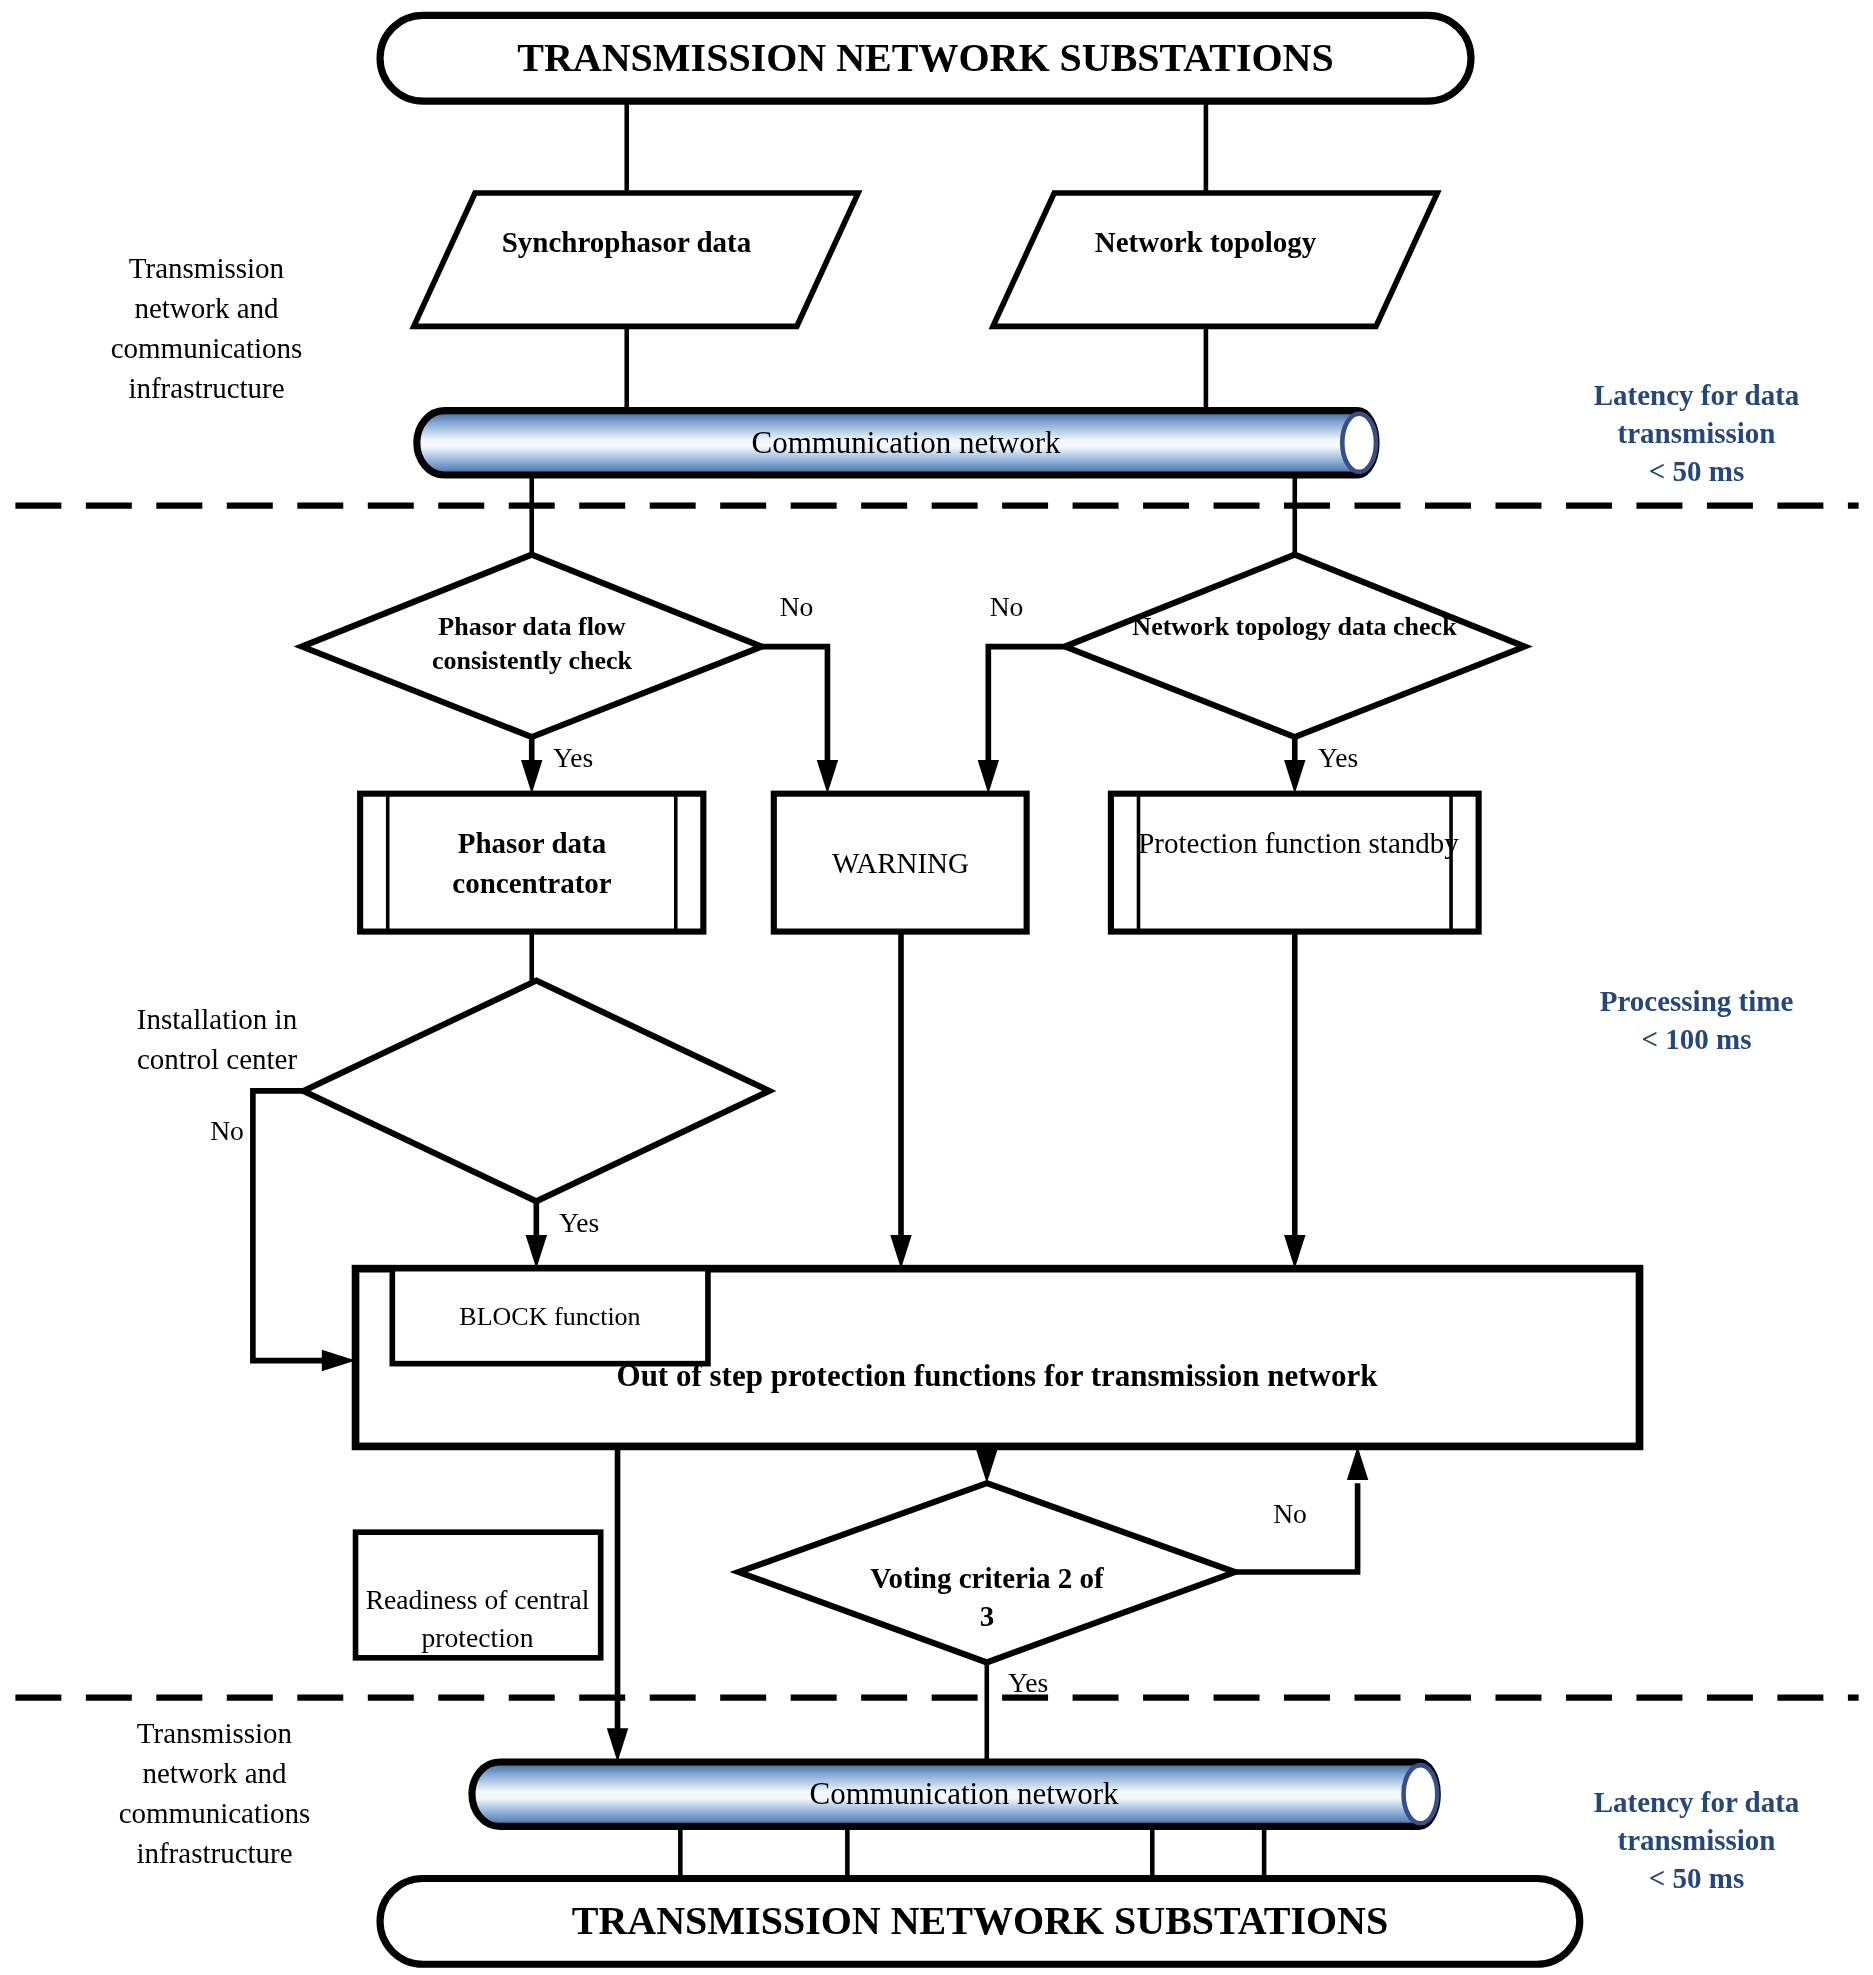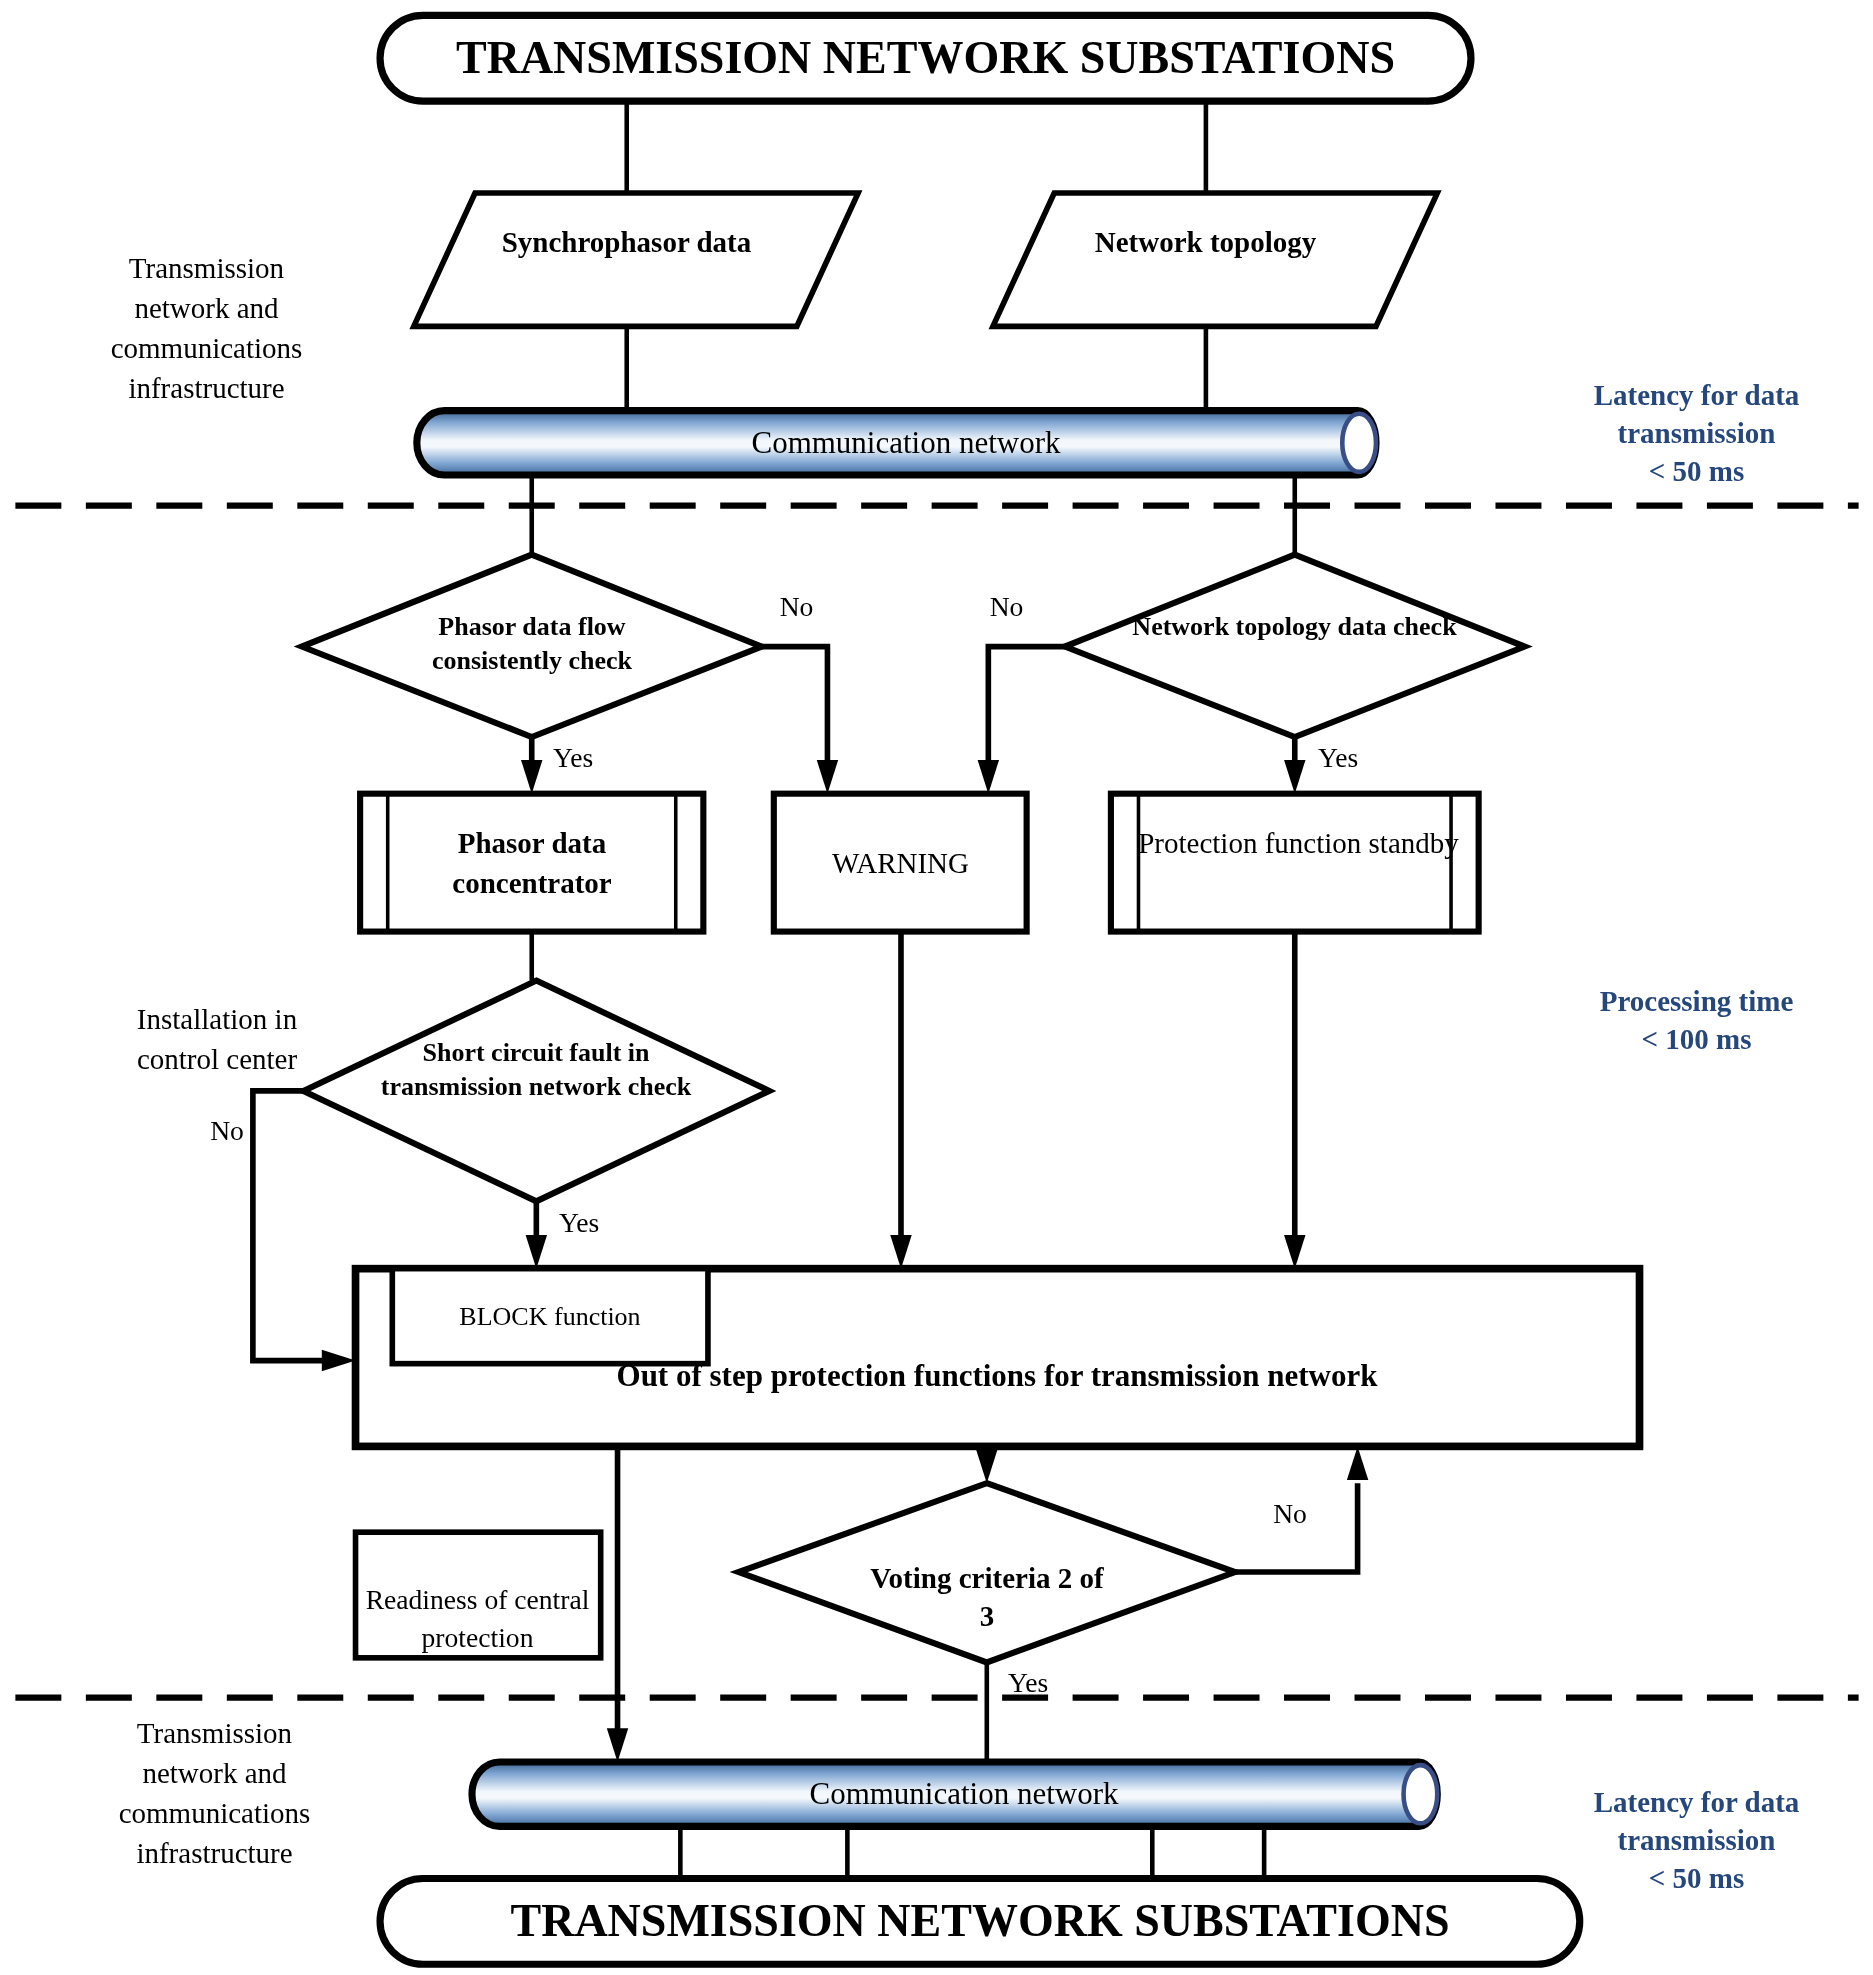--- a/index.html
+++ b/index.html
@@ -1,21 +1,21 @@
 <!DOCTYPE html>
 <html style="font-size:8.2px"><head>
 <meta charset="utf-8">
 <style>
   html,body{margin:0;padding:0;background:#ffffff;}
   #canvas{position:relative;width:1874px;height:1975px;font-family:"Liberation Serif",serif;color:#000;overflow:hidden;}
   #diagram-svg{position:absolute;left:0;top:0;}
   .lbl{position:absolute;text-align:center;}
   .lbl span{display:block;}
   .b{font-weight:bold;}
-  .f69{font-size:46px;line-height:86px;}
+  .f69{font-size:40px;line-height:86px;}
   .f60{font-size:31px;}
   .f57{font-size:29px;}
   .f54{font-size:27.6px;}
   .f51{font-size:26px;line-height:34px;}
   .lh78{line-height:40px;}
   .lh75{line-height:38px;margin-top:24px;}
   .lh72{line-height:37px;}
   .vcent126{line-height:64px;}
   .vcent270{line-height:138px;}
   .vcent186{line-height:95px;}
@@ -158,21 +158,20 @@
 <div class="lbl blue f57 lh75" style="left: 1532px; top: 958px; width: 329px; color: rgb(38, 71, 124);">
   <span>Processing time</span>
   <span>&lt; 100 ms</span>
 </div>
 
 <div class="lbl f57 lh78" style="left:56px;top:999px;width:322px;">
   <span>Installation in</span>
   <span>control center</span>
 </div>
 
-<div class="lbl b f51" style="left:378px;top:1036px;width:316px;">Short circuit fault in transmission network check</div>
 <div class="lbl f54" style="left:181px;top:1115px;width:92px;">No</div>
 <div class="lbl f54 la" style="left:559px;top:1207px;width:102px;">Yes</div>
 
 <div class="lbl f51 vcent186" style="left:392px;top:1269px;width:316px;">BLOCK function</div>
 <div class="lbl b f60" style="left:355px;top:1358px;width:1284px;">Out of step protection functions for transmission network</div>
 
 <div class="lbl f54 lh75" style="left:355px;top:1557px;width:245px;">Readiness of central protection</div>
 
 <div class="lbl b f57 lh75" style="left:863px;top:1535px;width:248px;">Voting criteria 2 of 3</div>
 <div class="lbl f54" style="left:1244px;top:1498px;width:92px;">No</div>

